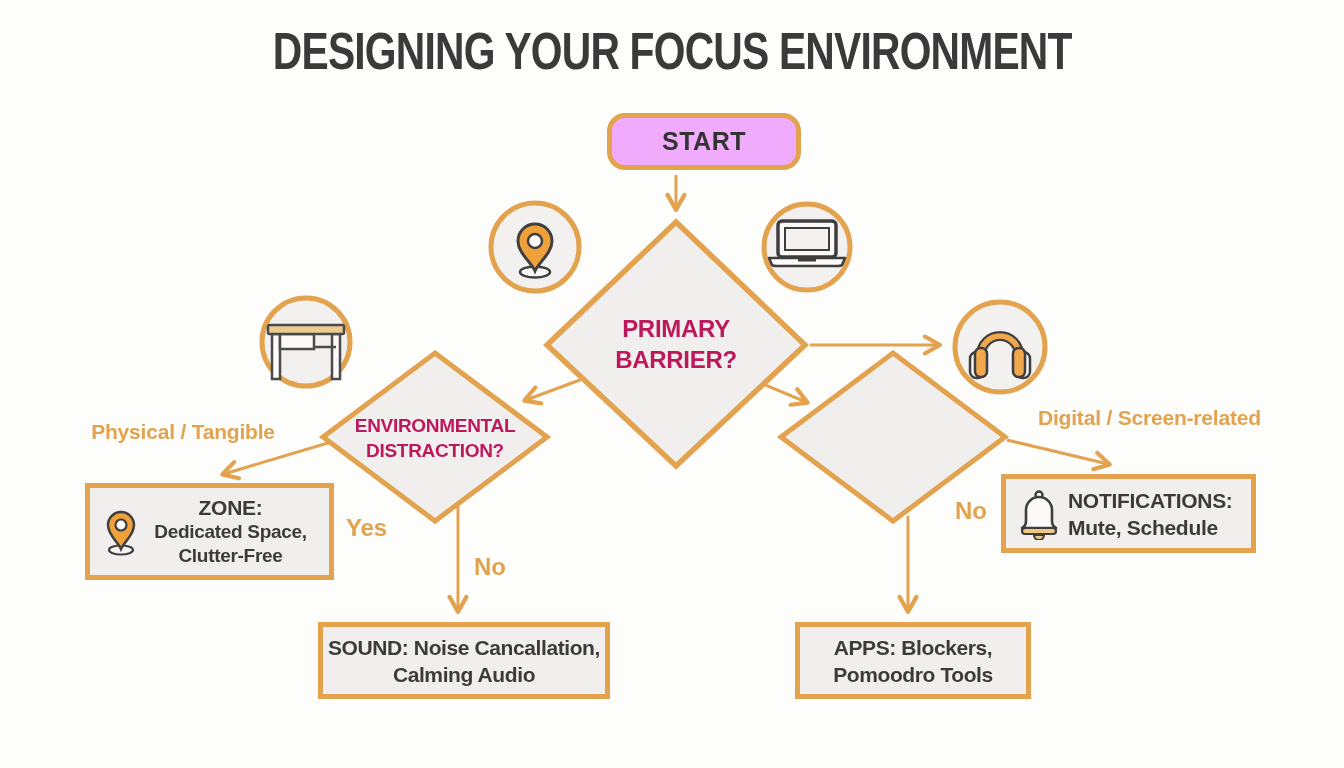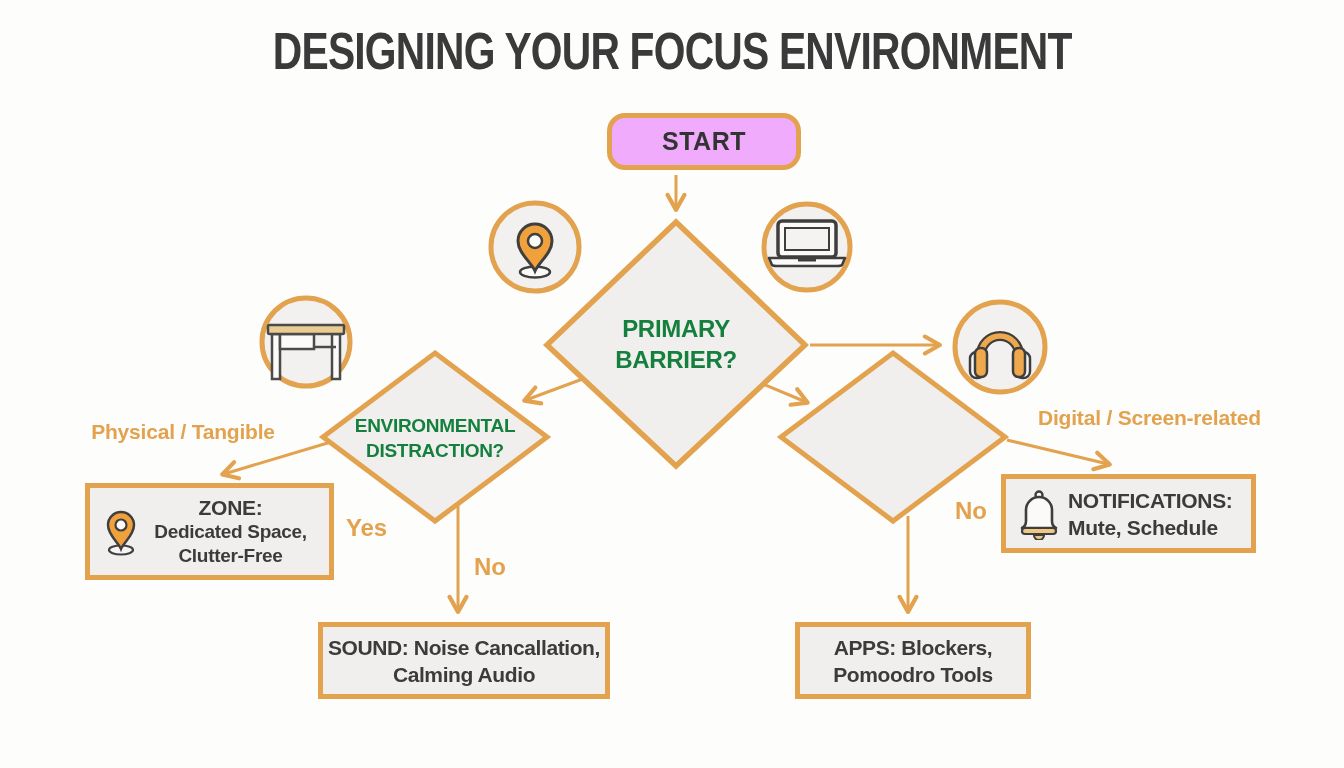--- a/index.html
+++ b/index.html
@@ -14,21 +14,21 @@
     transform:scaleX(0.80); letter-spacing:-1px; white-space:nowrap;
   }
   .svg-layer { position:absolute; left:0; top:0; }
   .start-box {
     position:absolute; left:594px; top:113px; width:194px; height:57px;
     box-sizing:border-box; background:#f0abfc; border:5px solid #E2A24E;
     border-radius:18px; display:flex; align-items:center; justify-content:center;margin-left:13px;
   }
   .start-label { font-size:25px; font-weight:bold; color:#333333; letter-spacing:0.5px; }
   .node-text {
-    position:absolute; text-align:center; font-weight:bold; color:#15803d;
+    position:absolute; text-align:center; font-weight:bold; color:#be185d;
     letter-spacing:-0.3px;
   }
   .node-text span { display:block; }
   .nt-primary { left:576px; top:313px; width:200px; font-size:24px; line-height:31px; }
   .nt-env     { left:335px; top:413px; width:200px; font-size:19px; line-height:25px; }
   .nt-int     { left:793px; top:413px; width:200px; font-size:19px; line-height:25px; }
   .orange-label {
     position:absolute; font-weight:bold; color:#E2A24E; white-space:nowrap;
     letter-spacing:-0.2px;
   }

